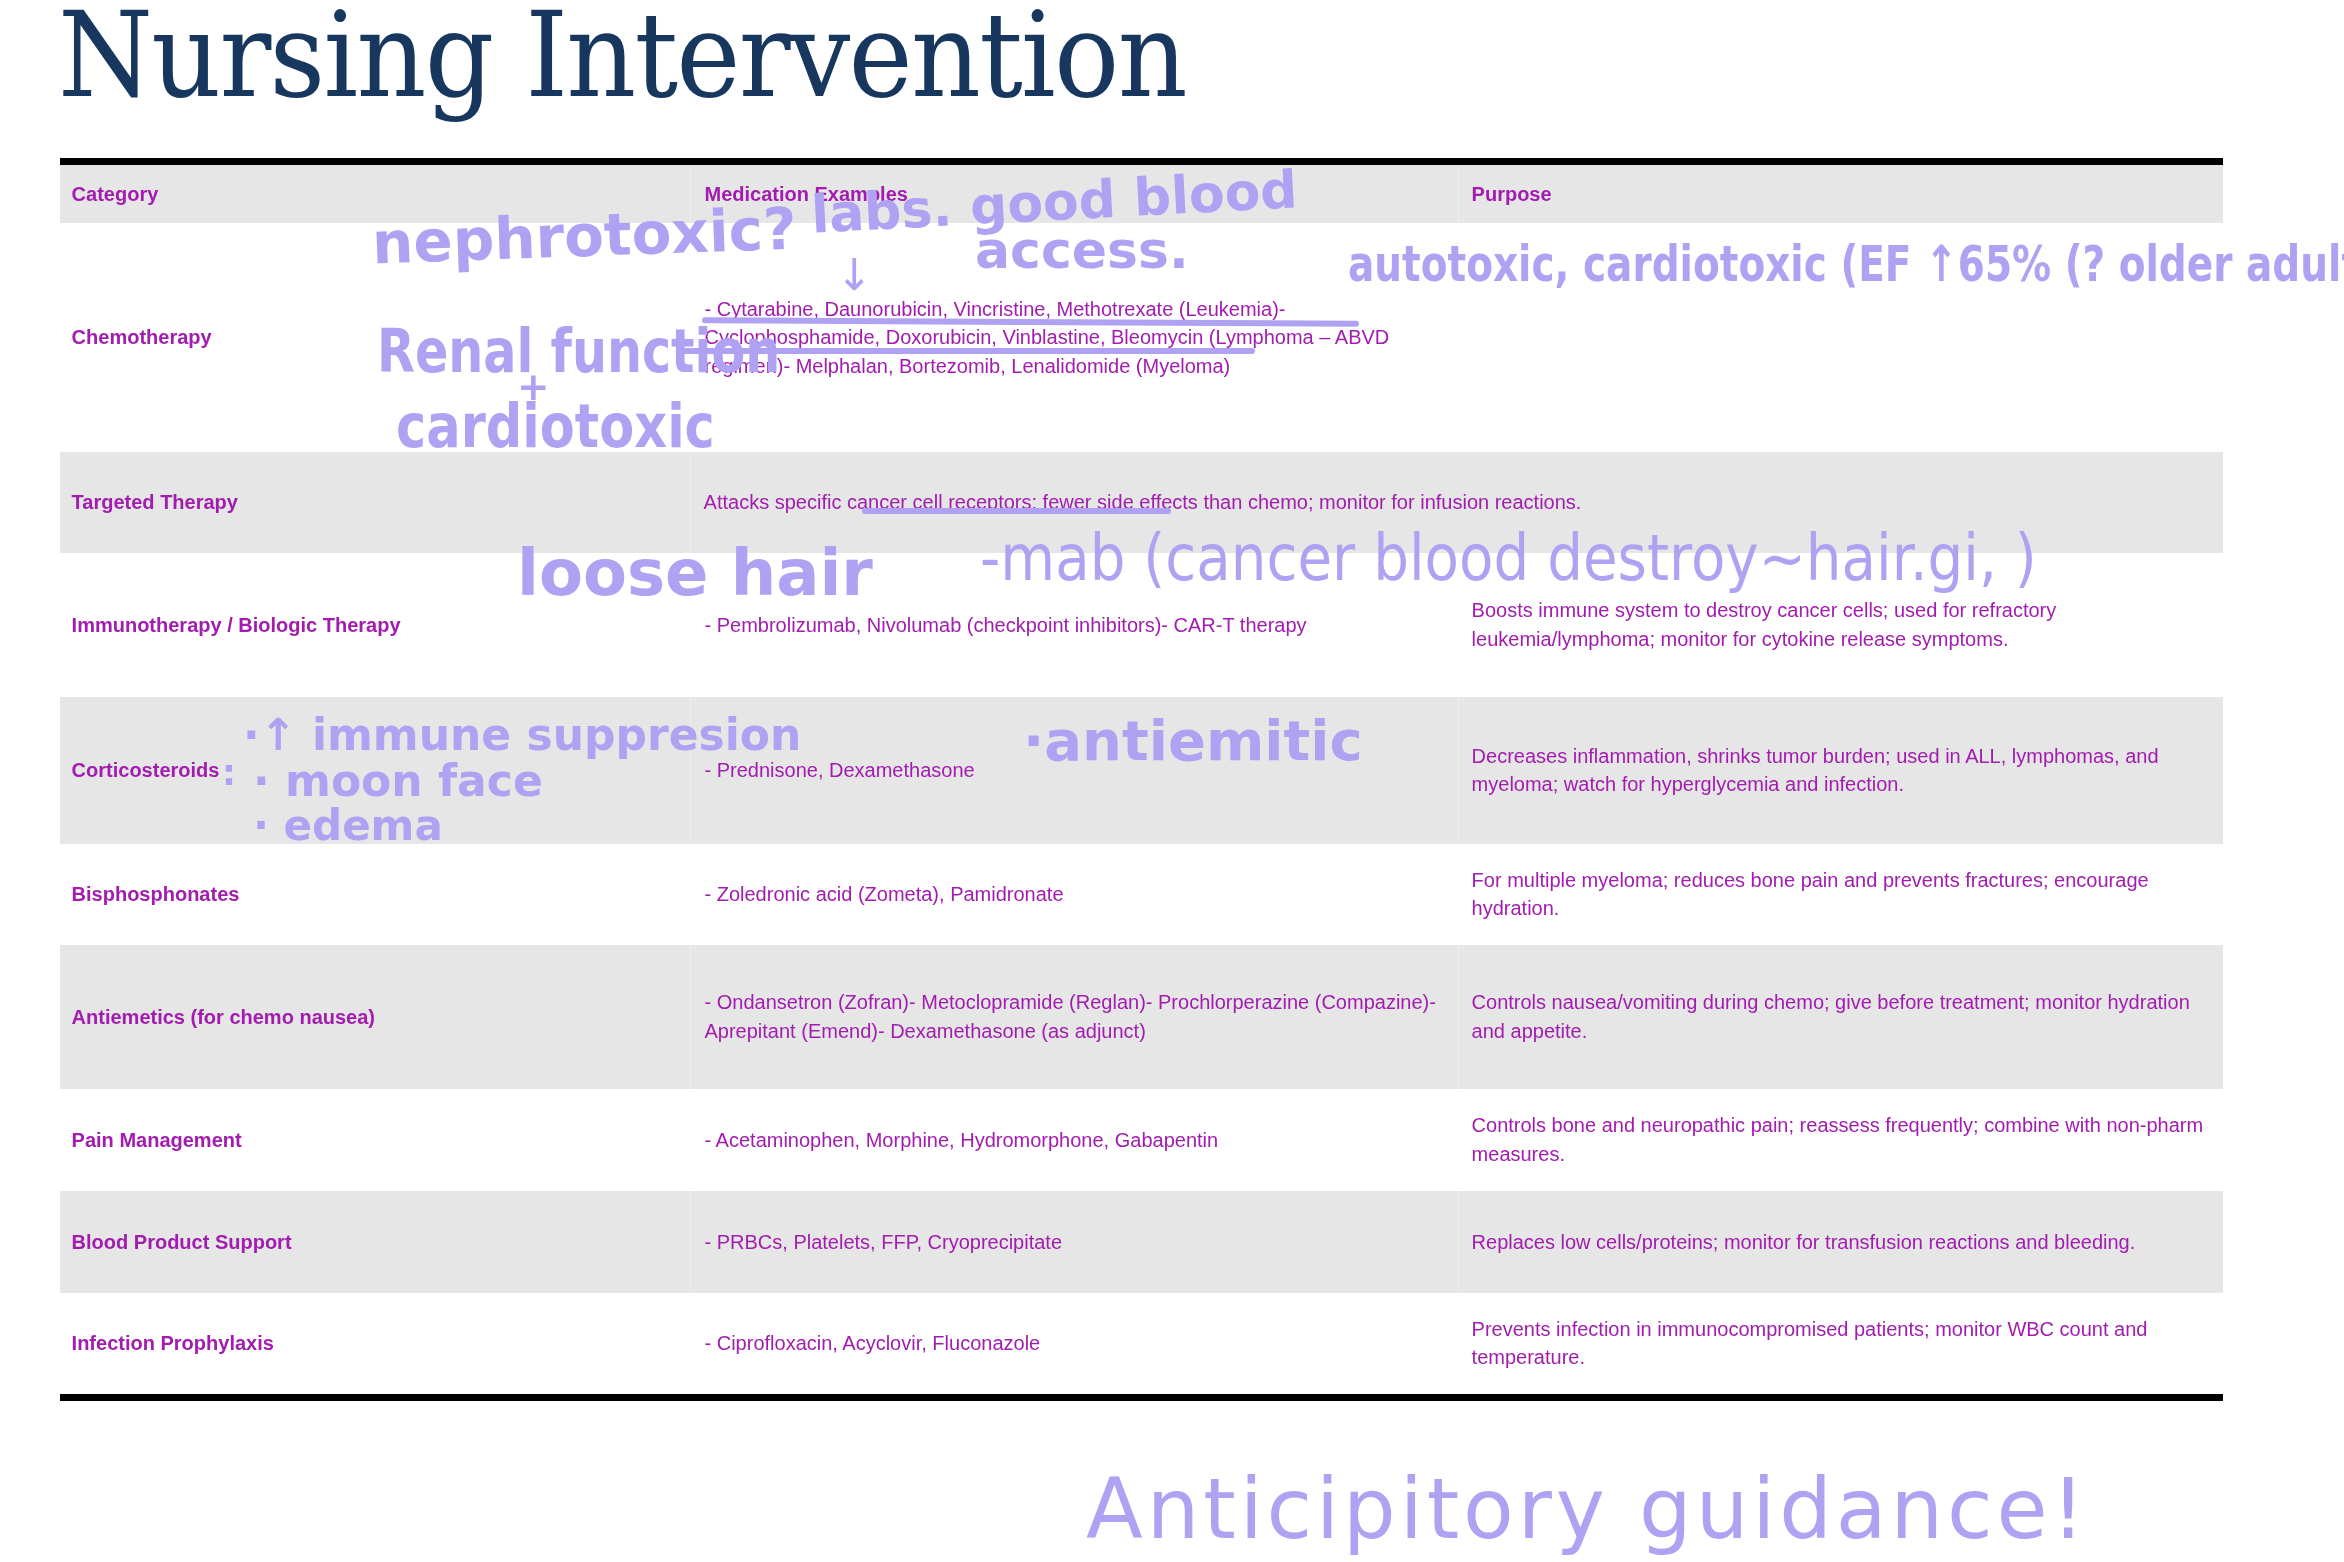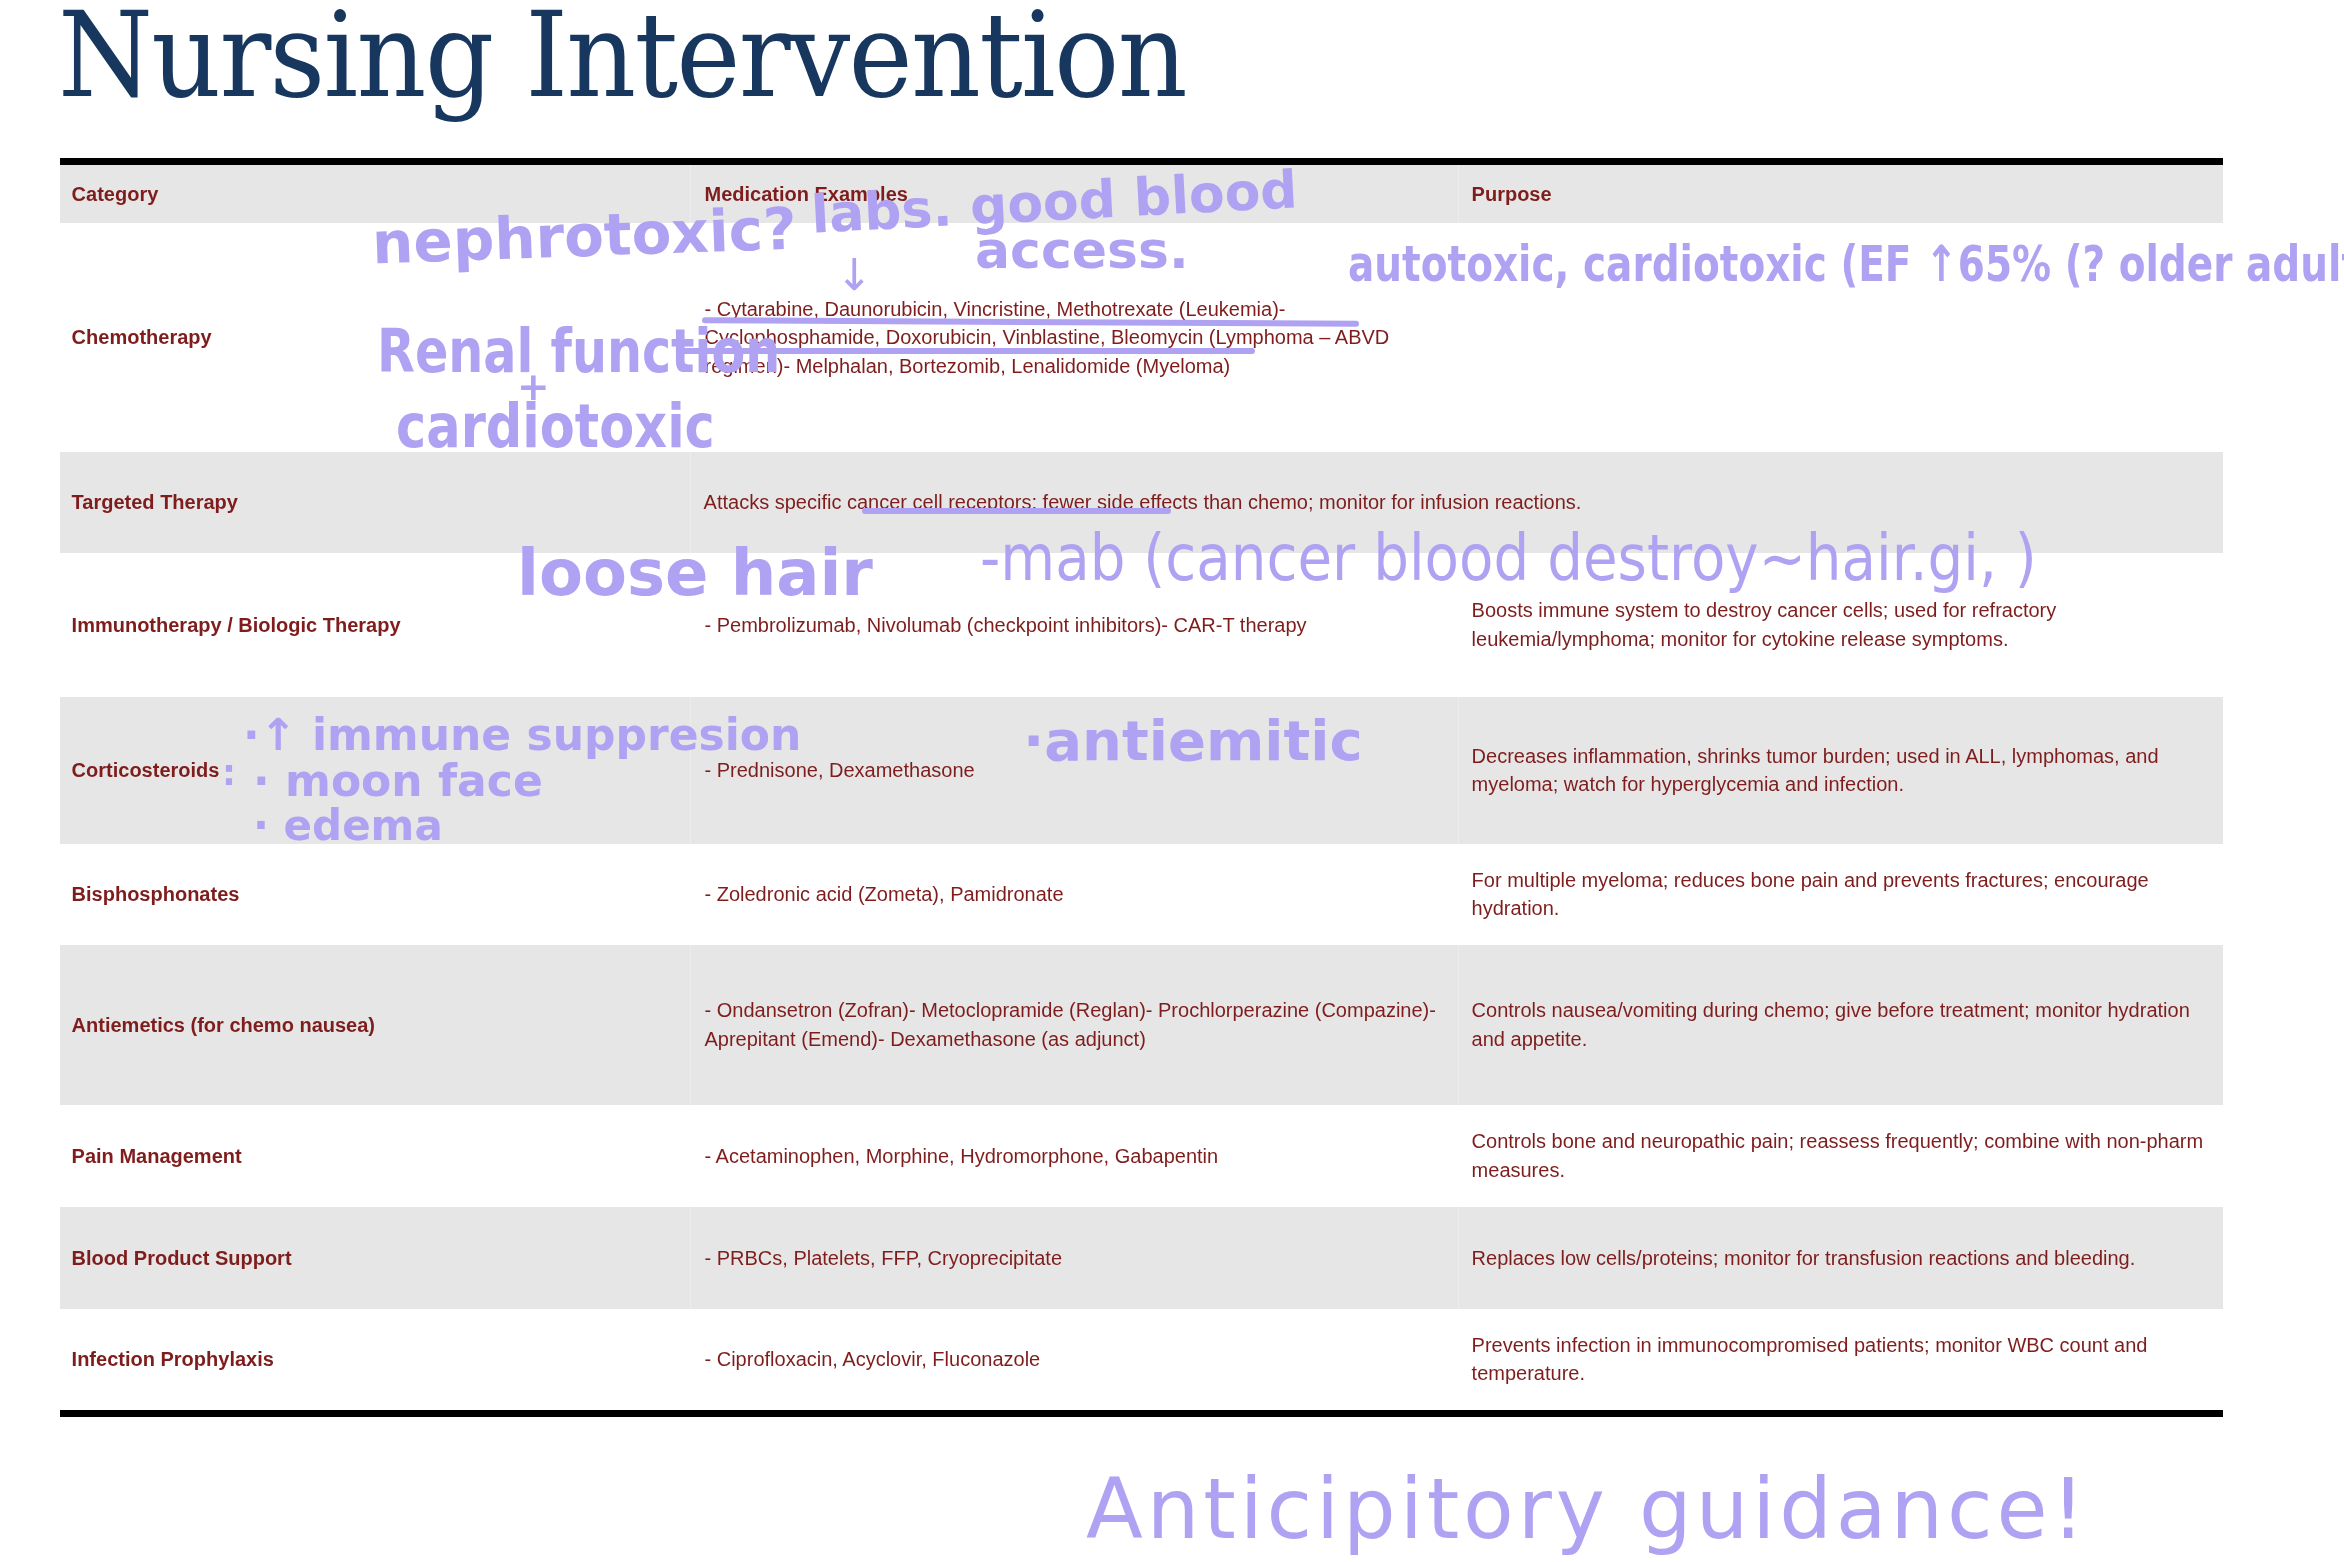--- a/index.html
+++ b/index.html
@@ -9,21 +9,21 @@
     font-family: "DejaVu Serif", "Liberation Serif", serif;
     font-size: 118px; color: #17375E; letter-spacing: -1.9px;
     line-height: 1.05; white-space: nowrap; margin: 0; font-weight: normal;
     transform: scaleX(0.92); transform-origin: left top;
   }
   .table { position: absolute; left: 60px; top: 158px; width: 2163px; }
   .rule-top { height: 6.8px; background: #000; }
   .rule-bottom { height: 6.8px; background: #000; }
   .row { display: flex; align-items: center; position: relative; }
   .row.shaded { background: #E6E6E6; }
-  .cell { box-sizing: border-box; font-size: 20px; line-height: 28.5px; color: #7f1d1d; }
+  .cell { box-sizing: border-box; font-size: 20px; line-height: 28.5px; color: #a21caf; }
   .c1 { width: 630px; padding-left: 11.6px; font-weight: bold; }
   .c2 { width: 768px; padding-left: 13.5px; padding-right: 9.7px; border-left: 1px solid transparent; align-self: stretch; display: flex; align-items: center; }
   .c3 { flex: 1; padding-left: 12.6px; padding-right: 2px; border-left: 1px solid transparent; align-self: stretch; display: flex; align-items: center; }
   .row.shaded .c2, .row.shaded .c3 { border-left-color: #EDEDED; }
   .header .cell { font-weight: bold; }
   .cell span { display: block; }
 
   .ink { position: absolute; color: #AFA2F2; font-family: "DejaVu Sans", sans-serif; font-weight: bold; white-space: nowrap; line-height: 1; pointer-events: none; }
   .ink-stroke { position: absolute; background: #AFA2F2; border-radius: 3.9px; pointer-events: none; }
 </style>
@@ -82,21 +82,21 @@
   <div class="row" style="height:101px;">
     <div class="cell c1">Bisphosphonates</div>
     <div class="cell c2">
         <span>- Zoledronic acid (Zometa), Pamidronate</span>
       </div>
     <div class="cell c3">
         <span>For multiple myeloma; reduces bone pain and prevents fractures; encourage hydration.</span>
       </div>
   </div>
 
-  <div class="row shaded" style="height:160px;">
+  <div class="row shaded" style="height:144px;">
     <div class="cell c1">Antiemetics (for chemo nausea)</div>
     <div class="cell c2">
         <span>- Ondansetron (Zofran)- Metoclopramide (Reglan)- Prochlorperazine (Compazine)- Aprepitant (Emend)- Dexamethasone (as adjunct)</span>
       </div>
     <div class="cell c3">
         <span>Controls nausea/vomiting during chemo; give before treatment; monitor hydration and appetite.</span>
       </div>
   </div>
 
   <div class="row" style="height:102px;">

